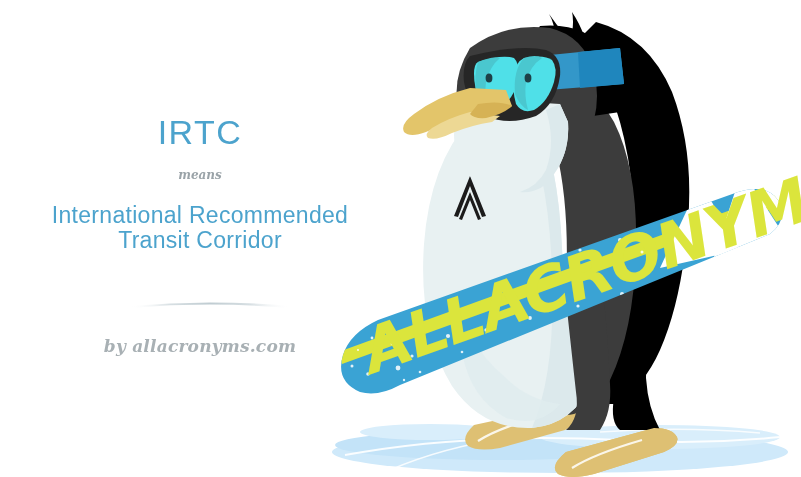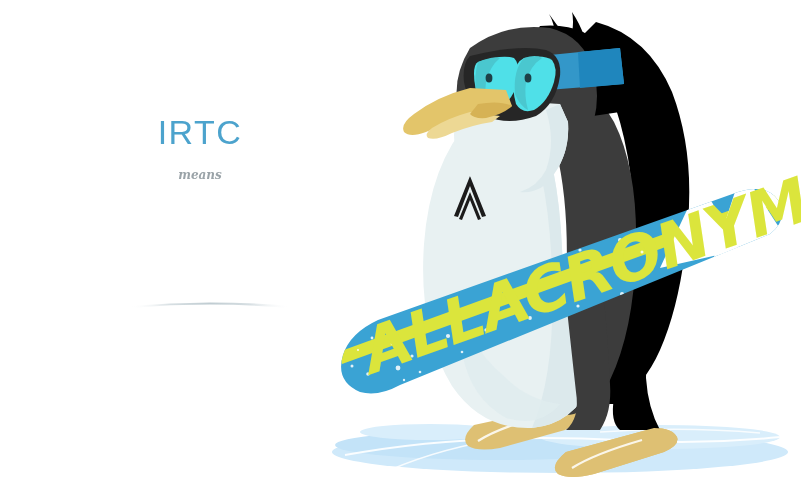--- a/index.html
+++ b/index.html
@@ -258,21 +258,23 @@
     </g>
 
   </svg>
 
   <div id="text-panel">
 
     <div id="acronym">IRTC</div>
 
     <div id="means">means</div>
 
+    <div id="definition">International Recommended Transit Corridor</div>
 
     <svg id="divider" viewBox="0 0 164 10">
       <path d="M 2 7 Q 82 0 162 7" stroke="url(#dividerGrad)" stroke-width="2.2" fill="none"></path>
     </svg>
 
+    <div id="byline">by allacronyms.com</div>
 
   </div>
 
 </div>
 
 </body></html>

